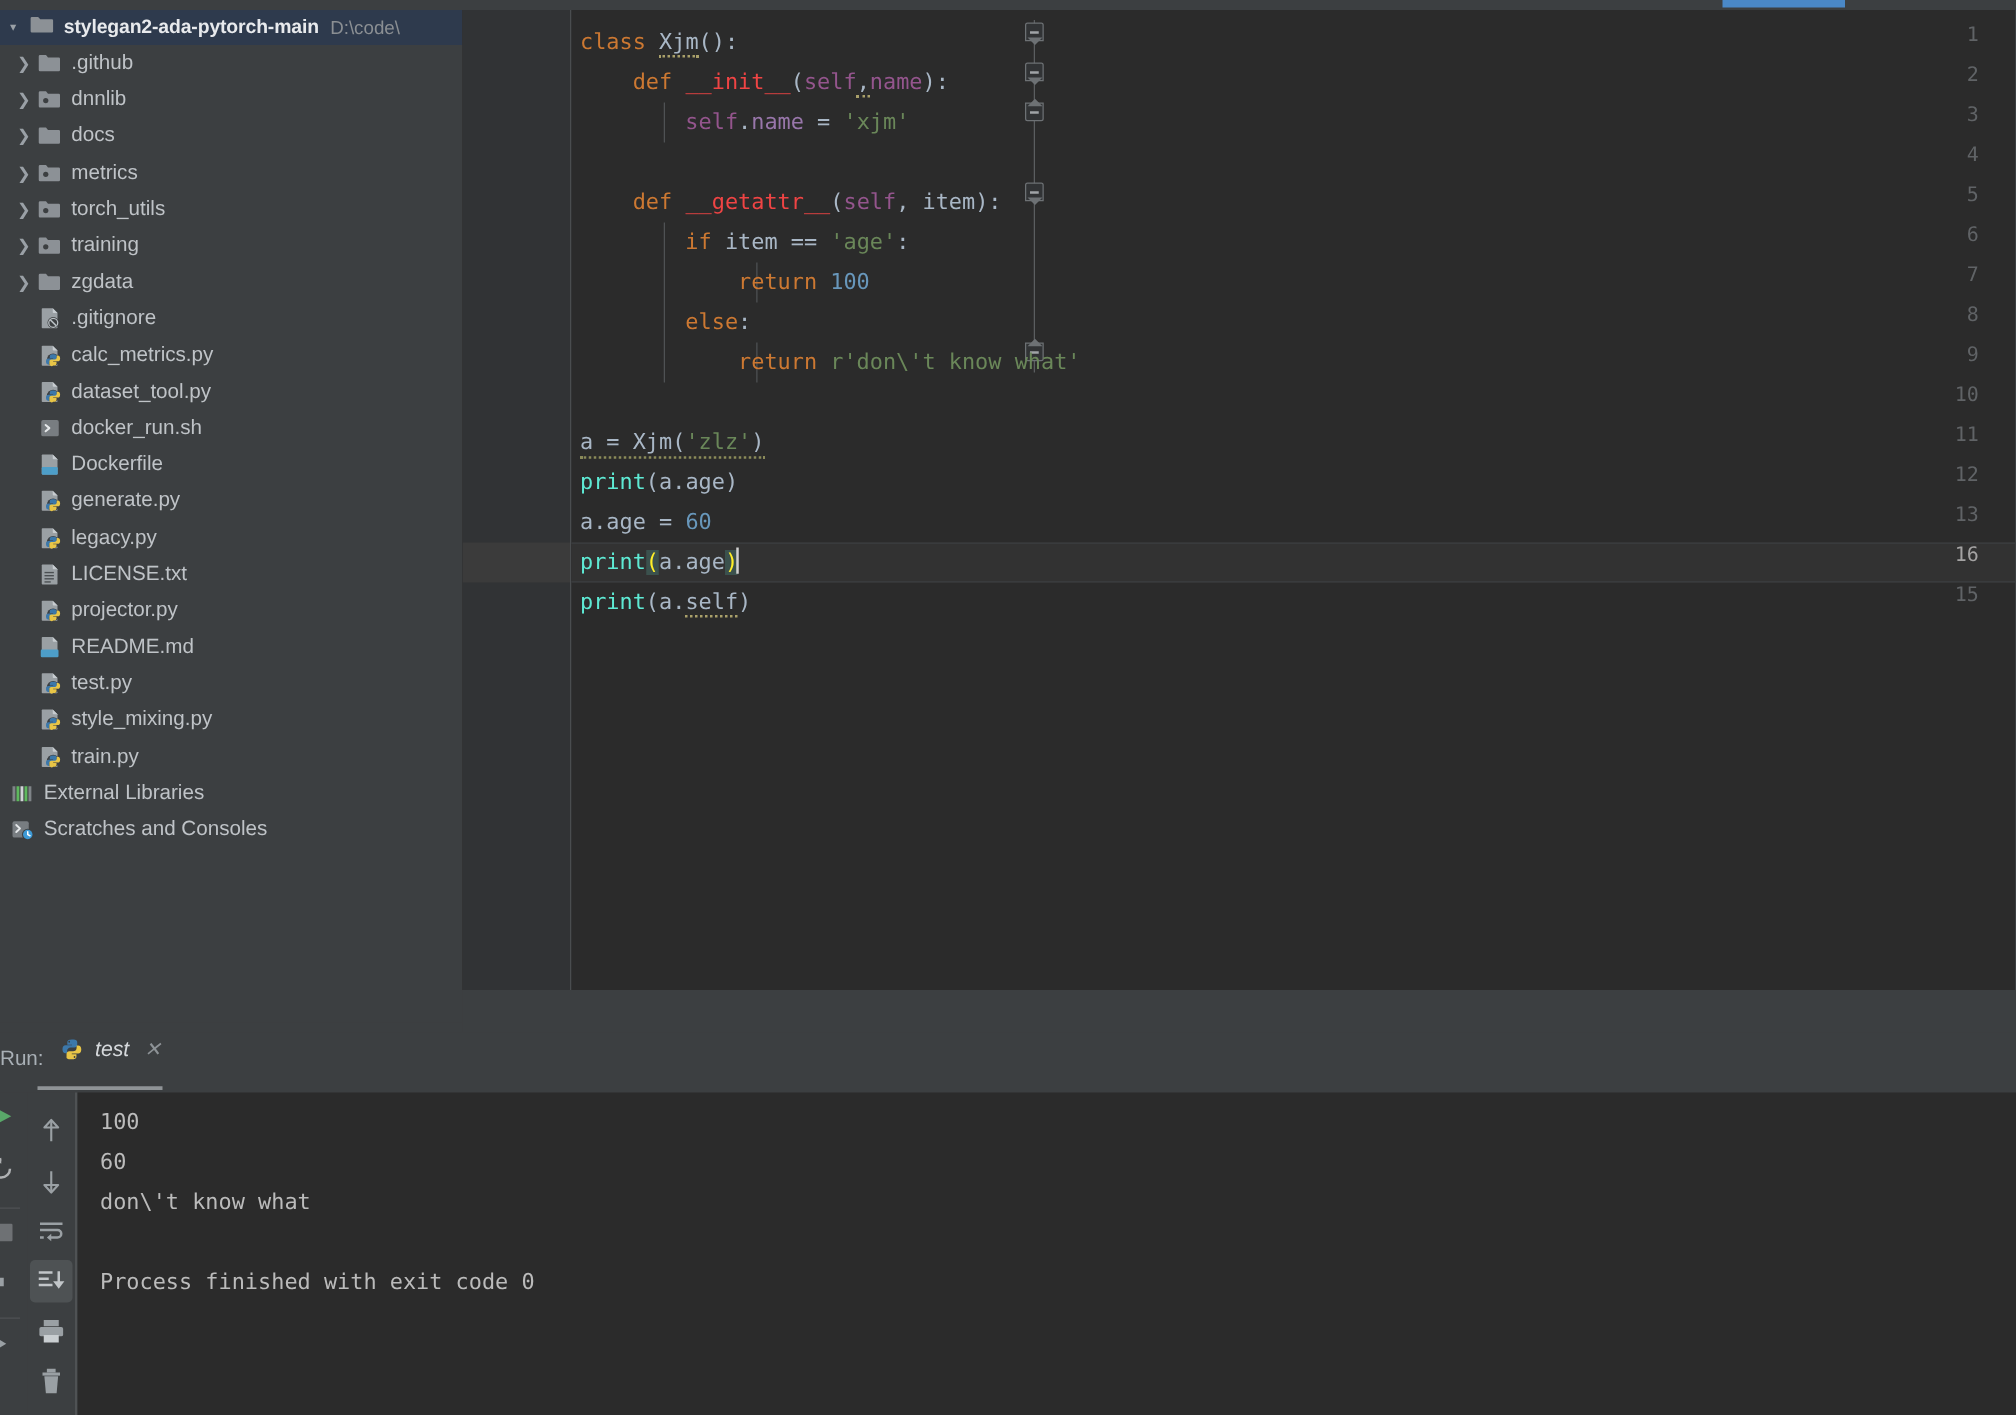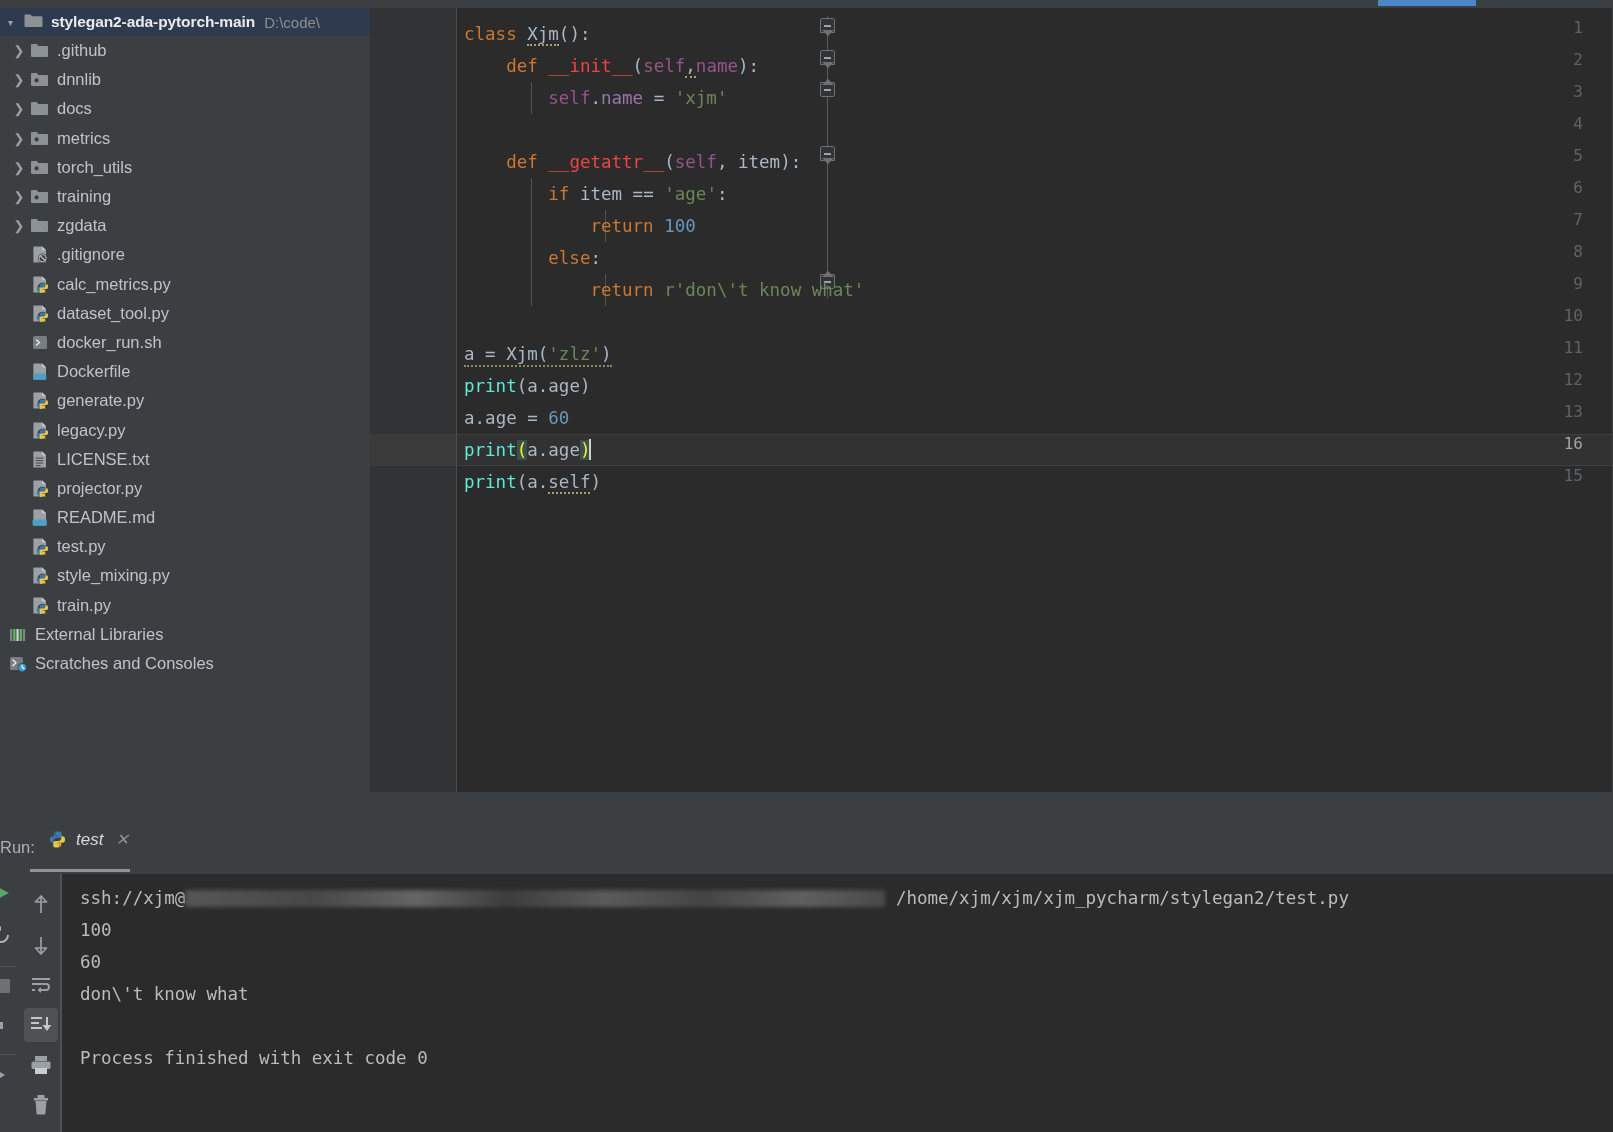--- a/index.html
+++ b/index.html
@@ -648,21 +648,20 @@
           <rect x="6.5" y="1" width="7" height="3" fill="#9aa0a4"></rect>
           <rect x="3" y="4" width="14" height="2.5" fill="#9aa0a4"></rect>
           <path d="M4.5 7 H15.5 L14.3 20.5 H5.7 Z" fill="#9aa0a4"></path>
         </svg>
       </div>
     </div>
 
     <div class="console-scroll-left"></div>
 
     <div class="console" id="console">
-        <div class="console-line"><span>ssh://xjm@</span><span class="redact" style="width: 700px;"></span><span> /home/xjm/xjm/xjm_pycharm/stylegan2/test.py</span></div>
         <div class="console-line"><span>100</span></div>
         <div class="console-line"><span>60</span></div>
         <div class="console-line"><span>don\'t know what</span></div>
         <div class="console-line">&nbsp;</div>
         <div class="console-line"><span>Process finished with exit code 0</span></div>
       </div>
   </div>
 
 </div>
 

